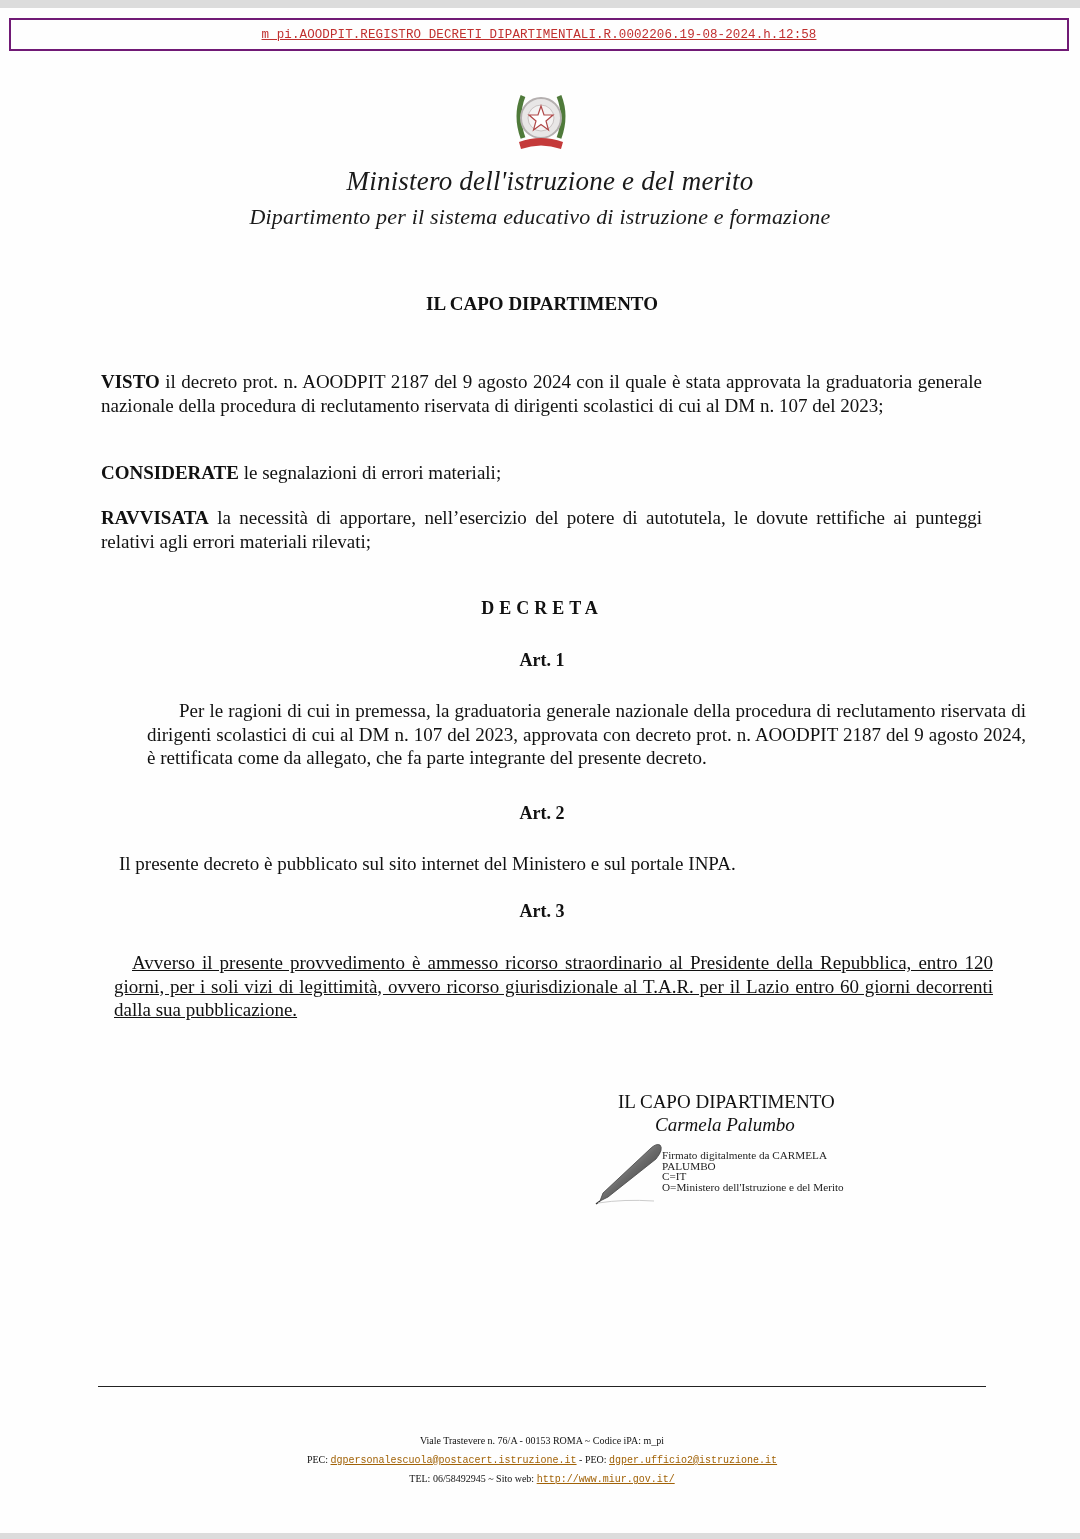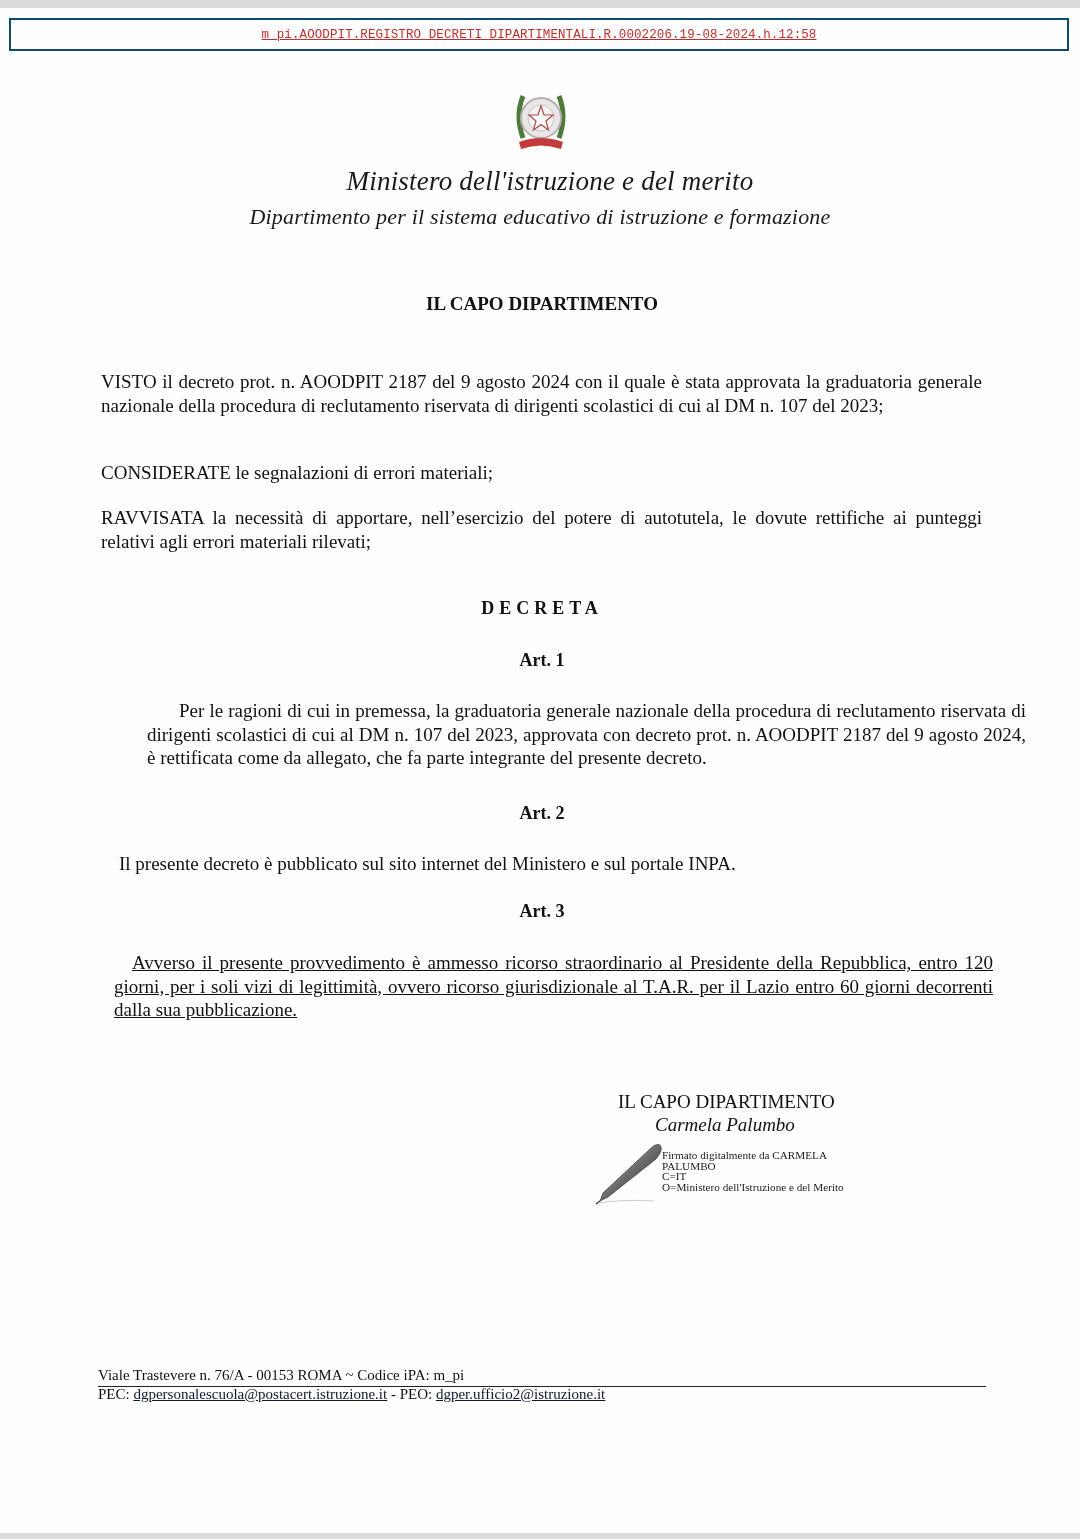--- a/index.html
+++ b/index.html
@@ -6,21 +6,21 @@
   body {
     width: 1080px; height: 1539px; position: relative; overflow: hidden;
     background: #fefefe;
     font-family: "Liberation Serif", "DejaVu Serif", serif;
     color: #111;
   }
   .topbar { position: absolute; left: 0; top: 0; width: 1080px; height: 8px; background: #dcdcdc; }
   .bottombar { position: absolute; left: 0; top: 1533px; width: 1080px; height: 6px; background: #dcdcdc; }
   .stamp {
     position: absolute; left: 9px; top: 18px; width: 1060px; height: 33px;
-    border: 2px solid #0c4a6e; box-sizing: border-box;
+    border: 2px solid #701a75; box-sizing: border-box;
     display: flex; align-items: center; justify-content: center;
   }
   .stamp span {
     font-family: "Liberation Mono", "DejaVu Sans Mono", monospace;
     font-size: 12.5px; color: #c0302f; text-decoration: underline; letter-spacing: 0.1px;
   }
   .emblem { position: absolute; left: 511px; top: 86px; width: 60px; height: 70px; }
   .ministry {
     position: absolute; left: 0; width: 1080px; text-align: center;
     font-family: "Liberation Serif", "DejaVu Serif", serif; font-style: italic;
@@ -29,41 +29,41 @@
   .m1 { top: 166px; font-size: 27px; padding-left: 10px; }
   .m2 { top: 204px; font-size: 22px; }
   .center-title {
     position: absolute; left: 0; width: 1084px; text-align: center;
     font-weight: bold; font-size: 19px;
   }
   .para {
     position: absolute; left: 101px; width: 881px;
     font-size: 19px; line-height: 23.5px; text-align: justify;
   }
-  .para b { font-weight: normal; }
+  .para b { font-weight: bold; }
   .indent { text-indent: 32px; margin-left: 44px; }
   .indent2 { text-indent: 18px; }
   .decreta { letter-spacing: 5px; }
   .signer {
     position: absolute; left: 618px; top: 1090px; font-size: 19px; line-height: 23px;
   }
   .signer .name { font-style: italic; padding-left: 37px; display: block; }
   .pen { position: absolute; left: 594px; top: 1143px; width: 70px; height: 62px; }
   .digsig {
     position: absolute; left: 662px; top: 1150px;
     font-family: Liberation Serif, serif;
     font-size: 11.2px; line-height: 10.5px; color: #222;
   }
   .digsig div { white-space: nowrap; }
   .footer-rule { position: absolute; left: 98px; top: 1386px; width: 888px; height: 1px; background: #222; }
   .footer {
-    position: absolute; left: 98px; top: 1366px; width: 888px; text-align: left;
-    font-size: 15px; line-height: 18.5px; color: #111;
+    position: absolute; left: 98px; top: 1432px; width: 888px; text-align: center;
+    font-size: 10px; line-height: 18.5px; color: #111;
   }
-  .footer a { color: #0f172a; text-decoration: underline; }
+  .footer a { color: #a16207; text-decoration: underline; font-family: Liberation Mono, monospace; }
 </style>
 </head>
 <body>
 
 <div class="topbar"></div>
 
 <div class="stamp">
   <span>m_pi.AOODPIT.REGISTRO DECRETI DIPARTIMENTALI.R.0002206.19-08-2024.h.12:58</span>
 </div>
 
@@ -128,15 +128,18 @@
   <div>C=IT</div>
   <div>O=Ministero dell'Istruzione e del Merito</div>
 </div>
 
 <div class="footer-rule"></div>
 <div class="footer">
   <div>Viale Trastevere n. 76/A - 00153 ROMA ~ Codice iPA: m_pi</div>
   <div>
     <span>PEC: </span><a>dgpersonalescuola@postacert.istruzione.it</a><span> - PEO: </span><a>dgper.ufficio2@istruzione.it</a>
   </div>
+  <div>
+    <span>TEL: 06/58492945 ~ Sito web: </span><a>http://www.miur.gov.it/</a>
+  </div>
 </div>
 
 <div class="bottombar"></div>
 
 </body></html>

